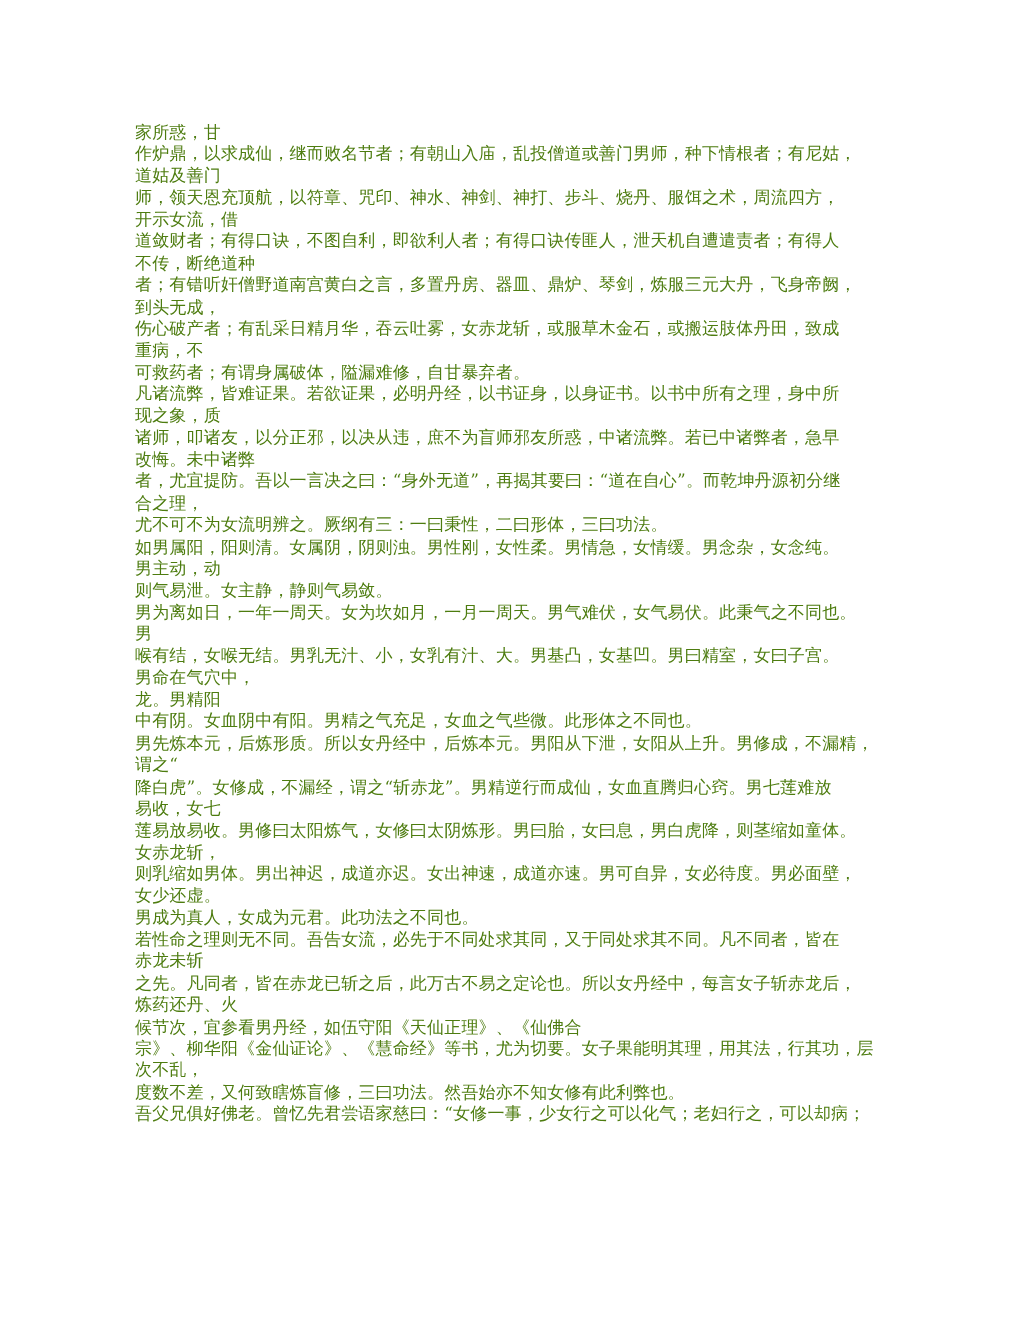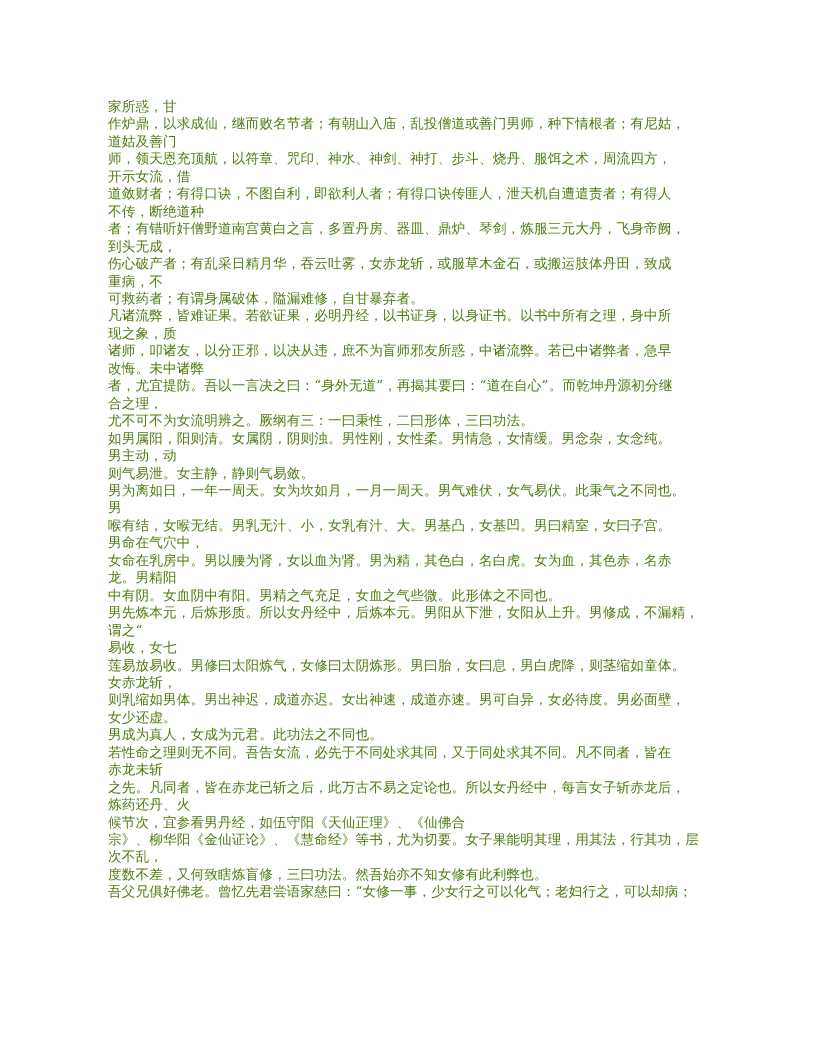--- a/index.html
+++ b/index.html
@@ -52,25 +52,25 @@
   <span class="line">者，尤宜提防。吾以一言决之曰：“身外无道”，再揭其要曰：“道在自心”。而乾坤丹源初分继</span>
   <span class="line">合之理，</span>
   <span class="line">尤不可不为女流明辨之。厥纲有三：一曰秉性，二曰形体，三曰功法。</span>
   <span class="line">如男属阳，阳则清。女属阴，阴则浊。男性刚，女性柔。男情急，女情缓。男念杂，女念纯。</span>
   <span class="line">男主动，动</span>
   <span class="line">则气易泄。女主静，静则气易敛。</span>
   <span class="line">男为离如日，一年一周天。女为坎如月，一月一周天。男气难伏，女气易伏。此秉气之不同也。</span>
   <span class="line">男</span>
   <span class="line">喉有结，女喉无结。男乳无汁、小，女乳有汁、大。男基凸，女基凹。男曰精室，女曰子宫。</span>
   <span class="line">男命在气穴中，</span>
-  <span class="line">女命在乳房中。男以腰为肾，女以血为肾。男为精，其色白，名白虎。女为血，其色赤，名赤</span>
   <span class="line">龙。男精阳</span>
   <span class="line">中有阴。女血阴中有阳。男精之气充足，女血之气些微。此形体之不同也。</span>
   <span class="line">男先炼本元，后炼形质。所以女丹经中，后炼本元。男阳从下泄，女阳从上升。男修成，不漏精，</span>
   <span class="line">谓之“</span>
+  <span class="line">降白虎”。女修成，不漏经，谓之“斩赤龙”。男精逆行而成仙，女血直腾归心窍。男七莲难放</span>
   <span class="line">易收，女七</span>
   <span class="line">莲易放易收。男修曰太阳炼气，女修曰太阴炼形。男曰胎，女曰息，男白虎降，则茎缩如童体。</span>
   <span class="line">女赤龙斩，</span>
   <span class="line">则乳缩如男体。男出神迟，成道亦迟。女出神速，成道亦速。男可自异，女必待度。男必面壁，</span>
   <span class="line">女少还虚。</span>
   <span class="line">男成为真人，女成为元君。此功法之不同也。</span>
   <span class="line">若性命之理则无不同。吾告女流，必先于不同处求其同，又于同处求其不同。凡不同者，皆在</span>
   <span class="line">赤龙未斩</span>
   <span class="line">之先。凡同者，皆在赤龙已斩之后，此万古不易之定论也。所以女丹经中，每言女子斩赤龙后，</span>
   <span class="line">炼药还丹、火</span>

